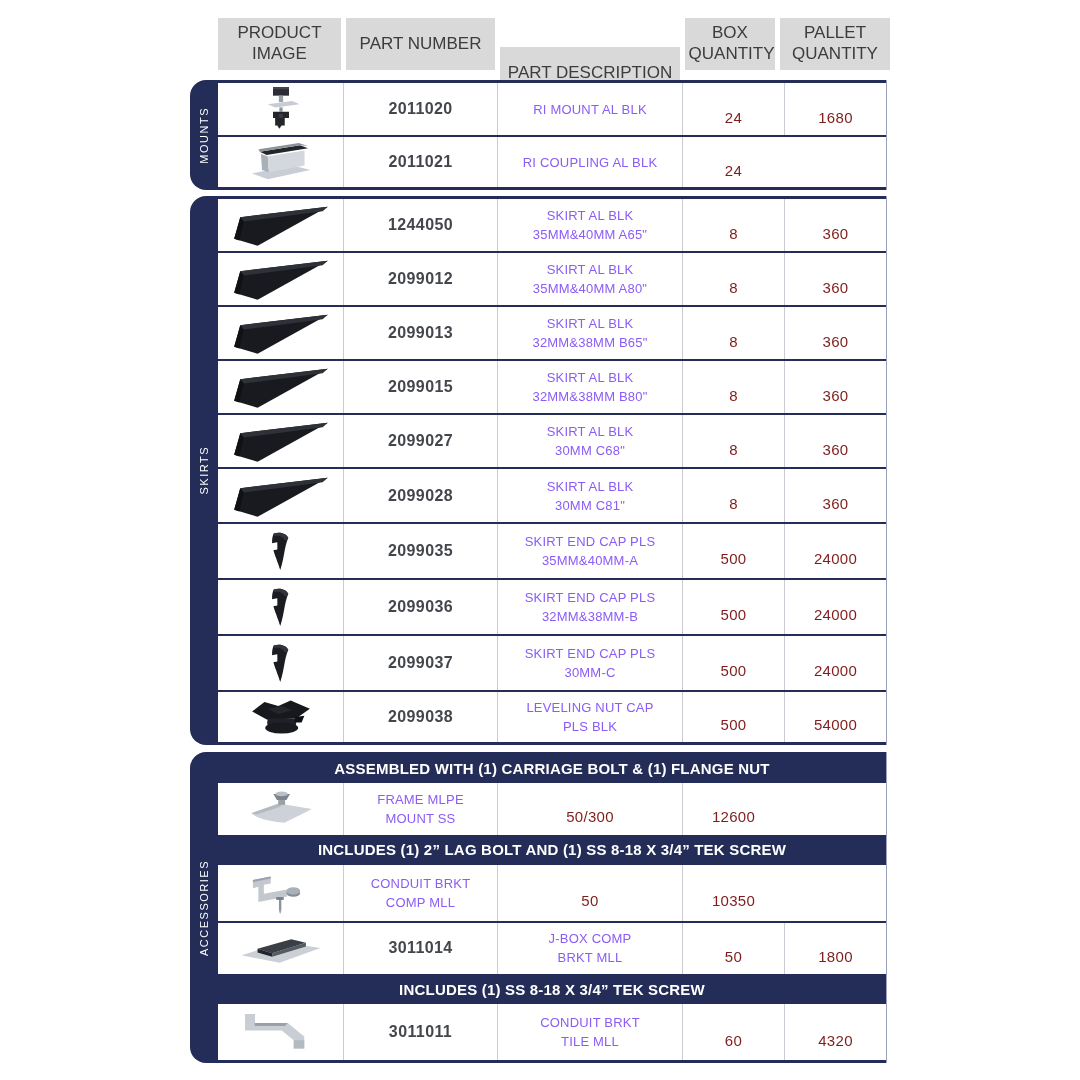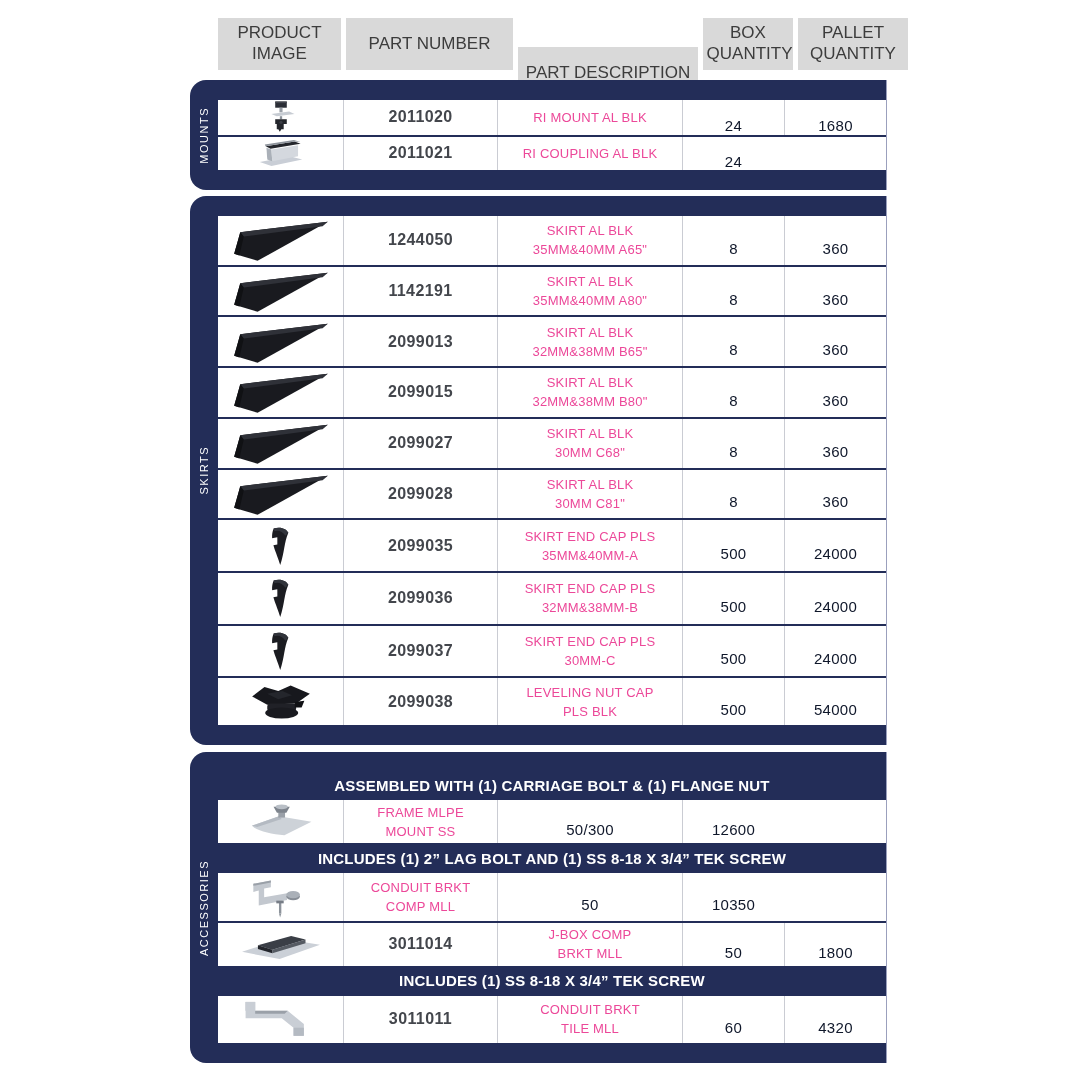--- a/index.html
+++ b/index.html
@@ -3,41 +3,41 @@
 <meta charset="utf-8">
 <style>
   html,body{margin:0;padding:0;background:#ffffff;}
   body{width:1080px;height:1080px;position:relative;font-family:"Liberation Sans",sans-serif;-webkit-font-smoothing:antialiased;}
   .page{position:absolute;inset:0;background:#ffffff;overflow:hidden;}
 
   
   .thead{position:absolute;top:18px;left:218px;display:flex;gap:5px;}
   .th{background:#d9d9d9;color:#3c3c3c;height:52px;display:flex;align-items:center;justify-content:center;
       text-align:center;font-size:17px;line-height:1.22;font-weight:400;}
-  .th-img{width:123px;} .th-pn{width:167px;} .th-desc{width:180px;margin-top:29px;} .th-box{width:90px;} .th-pallet{width:110px;}
+  .th-img{width:123px;} .th-pn{width:149px;} .th-desc{width:180px;margin-top:29px;} .th-box{width:90px;} .th-pallet{width:110px;}
   .th span{display:block;max-width:92%;}
 
   
   .section{position:absolute;left:190px;width:697px;background:#232d58;border-radius:16px 0 0 16px;
            box-sizing:border-box;border-right:1px solid #9ba0bd;display:flex;}
   .sec-mounts{top:80px;height:110px;}
   .sec-skirts{top:196px;height:549px;}
   .sec-accessories{top:752px;height:311px;}
   .side{width:28px;flex:0 0 28px;display:flex;align-items:center;justify-content:center;}
   .side span{writing-mode:vertical-rl;transform:rotate(180deg);color:#ffffff;font-size:11px;
              letter-spacing:1.5px;font-weight:500;white-space:nowrap;}
-  .content{flex:1;display:flex;flex-direction:column;padding:20px 0;gap:2px;min-width:0;}
+  .content{flex:1;display:flex;flex-direction:column;padding:3px 0;gap:2px;min-width:0;}
 
   
   .row{background:#ffffff;flex:1 1 auto;display:grid;grid-template-columns:125px 154px 185px 102px 102px;min-height:0;}
   .cell{display:flex;flex-direction:column;align-items:center;justify-content:center;text-align:center;overflow:hidden;}
   .cell + .cell{border-left:1px solid #caccd3;}
   .pn{font-size:16px;font-weight:700;color:#43464c;letter-spacing:.4px;}
-  .desc{font-size:13px;color:#ec4899;line-height:19px;letter-spacing:.2px;}
-  .qty{font-size:15px;color:#0f172a;letter-spacing:.3px;margin-top:16px;}
+  .desc{font-size:13px;color:#8b5cf6;line-height:19px;letter-spacing:.2px;}
+  .qty{font-size:15px;color:#7f1d1d;letter-spacing:.3px;margin-top:16px;}
 
   
   .banner{flex:0 0 26px;display:flex;align-items:center;justify-content:center;color:#ffffff;
           font-weight:700;font-size:15px;letter-spacing:.2px;white-space:nowrap;text-align:center;}
 
   
   .prod{display:block;}
   .img-mount{width:62px;height:48px;}
   .img-coupling{width:86px;height:46px;}
   .img-skirt{width:104px;height:46px;}
@@ -206,21 +206,21 @@
             <span class="qty">360</span>
           </div>
       </div>
       <div class="row">
         <div class="cell">
             <svg class="prod img-skirt" viewBox="0 0 120 52">
               <use href="#sym-skirt"></use>
             </svg>
           </div>
         <div class="cell">
-            <span class="pn">1142191</span>
+            <span class="pn">2099012</span>
           </div>
         <div class="cell">
             <span class="desc">SKIRT AL BLK</span>
             <span class="desc">35MM&amp;40MM A80"</span>
           </div>
         <div class="cell">
             <span class="qty">8</span>
           </div>
         <div class="cell">
             <span class="qty">360</span>

